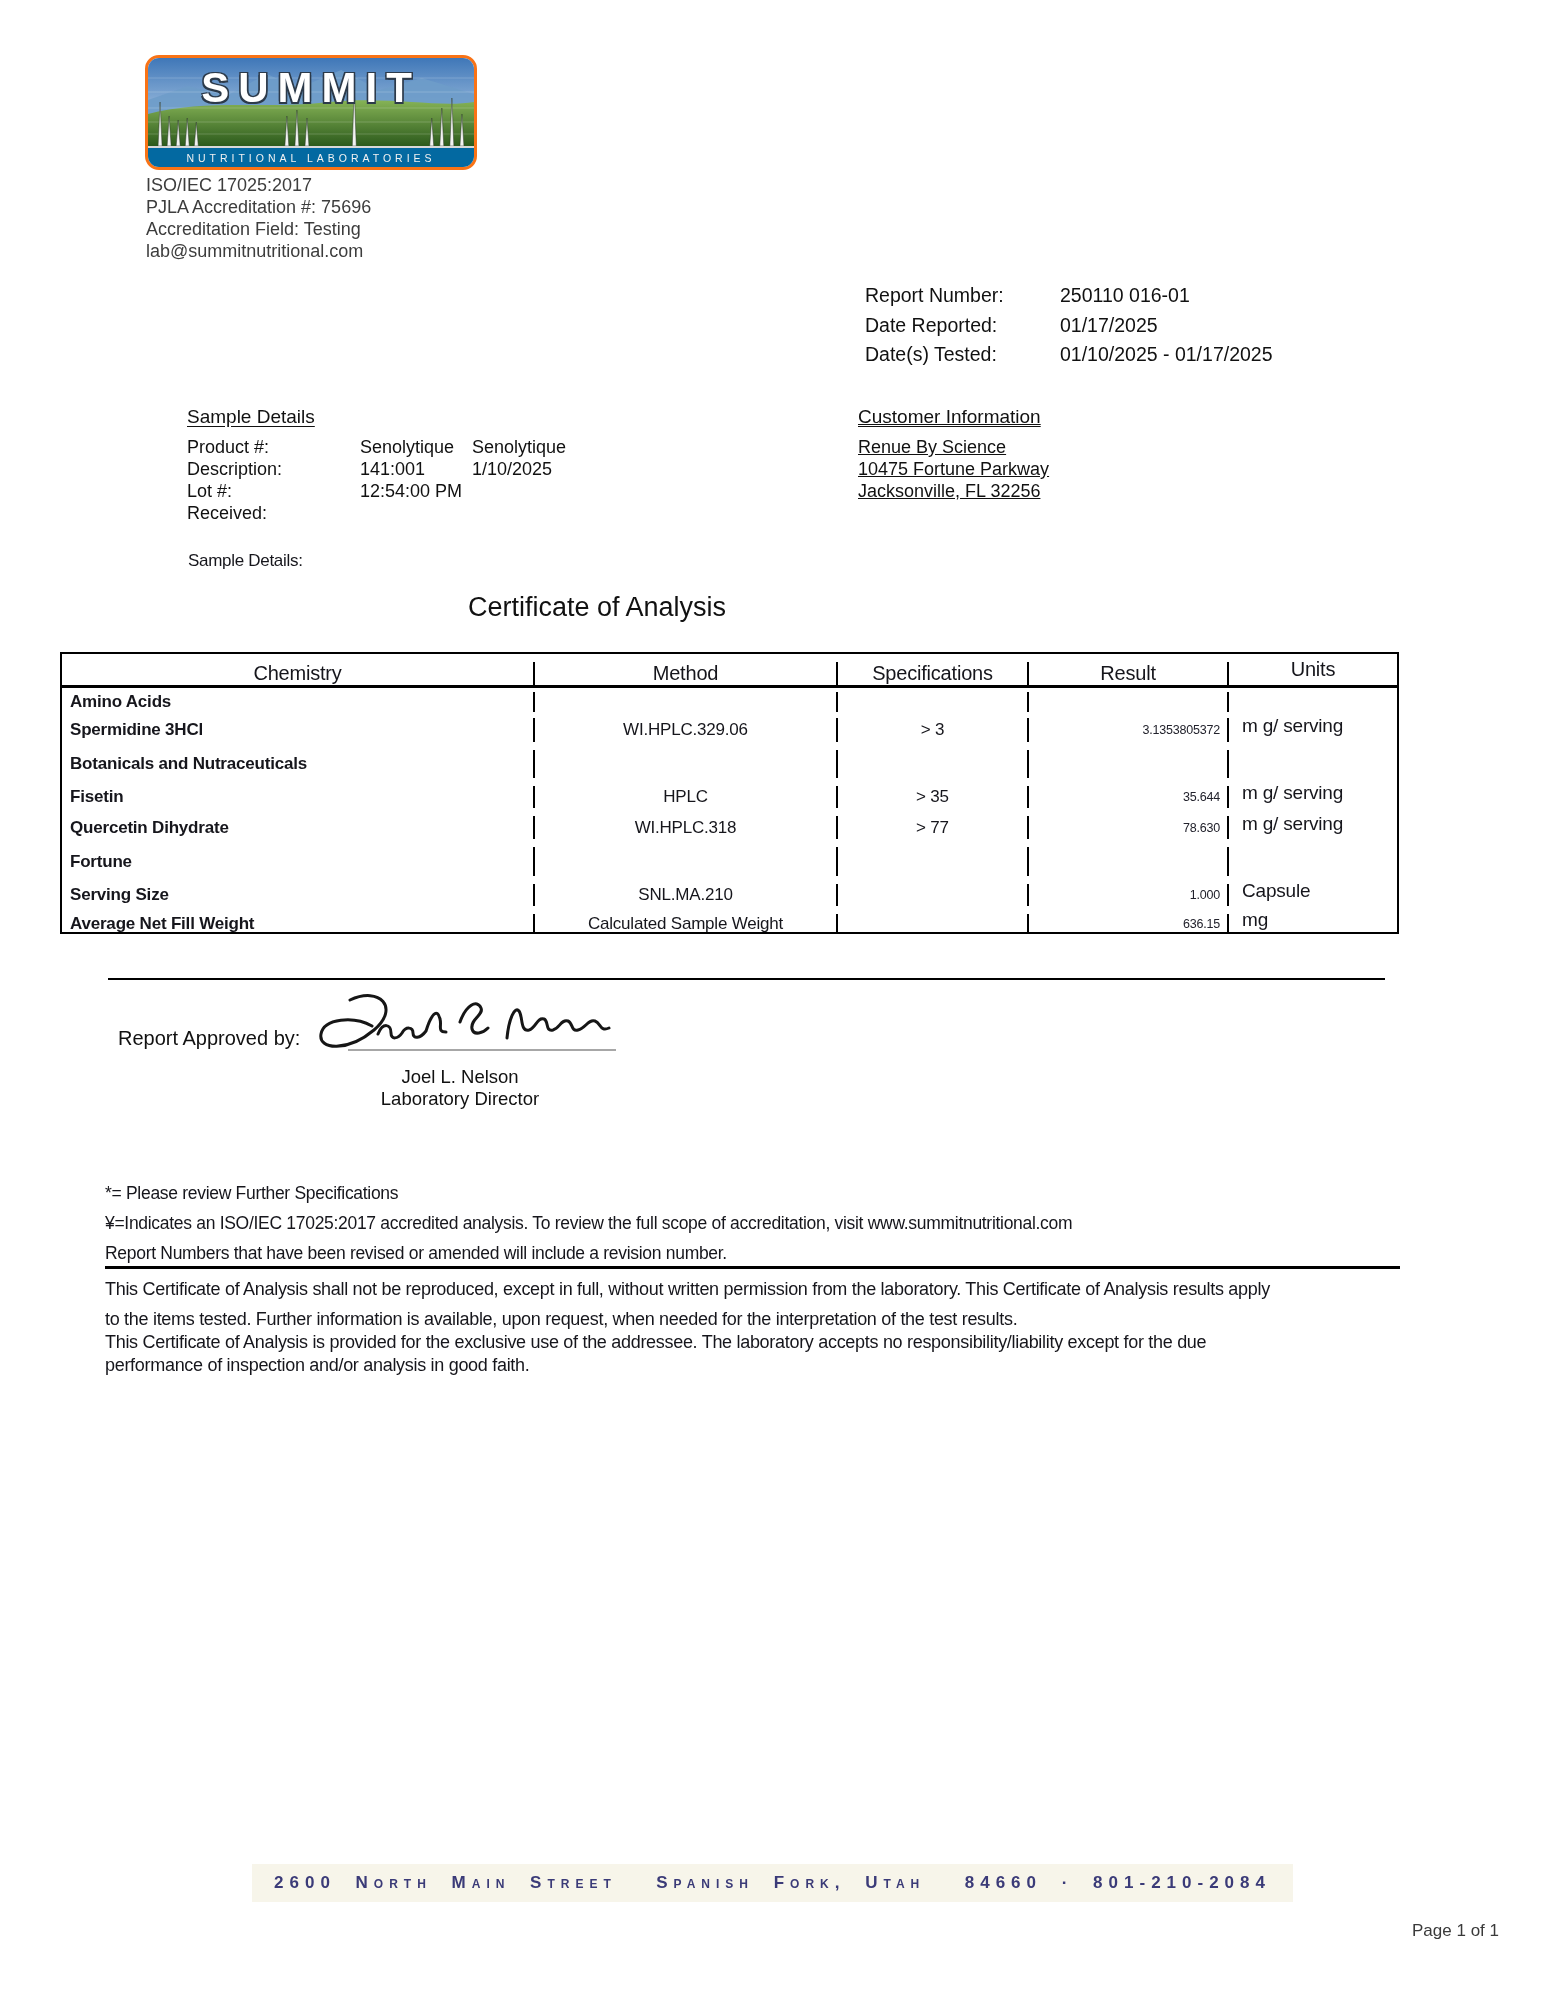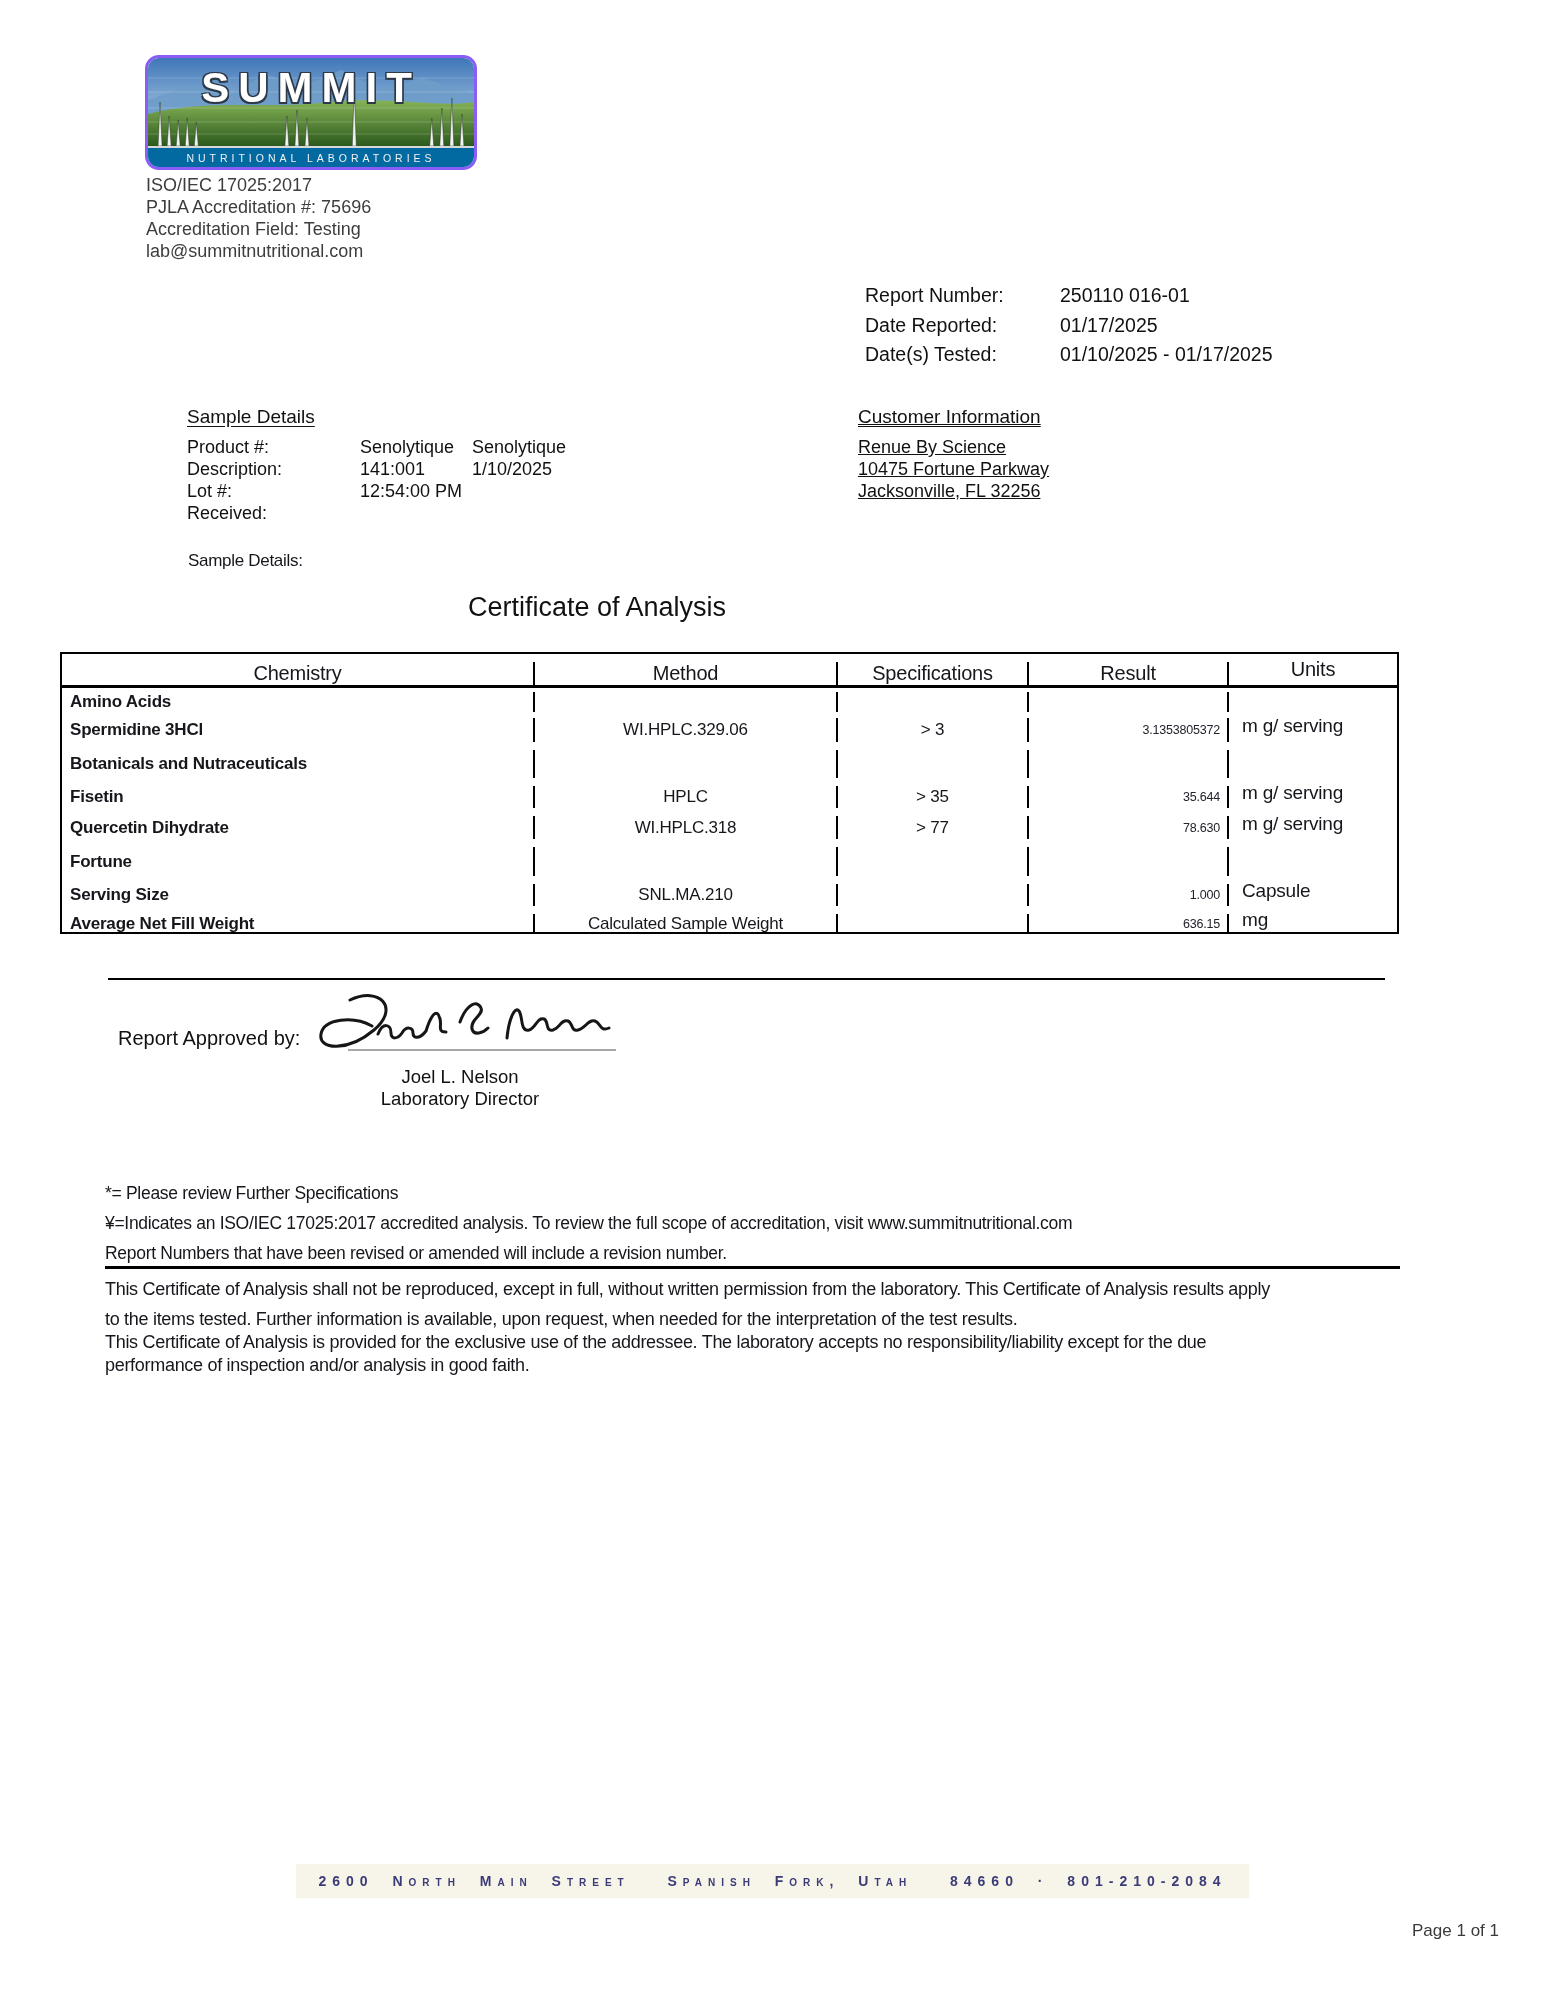--- a/index.html
+++ b/index.html
@@ -1,21 +1,21 @@
 <!DOCTYPE html>
 <html><head>
 <meta charset="utf-8">
 <style>
   html,body{margin:0;padding:0;background:#fff;}
   .page{position:relative;width:1545px;height:2000px;background:#fff;overflow:hidden;
         font-family:"Liberation Sans",sans-serif;color:#1a1a1e;}
 
   
   .logo{position:absolute;left:145px;top:55px;width:332px;height:115px;
-        border:3px solid #8b5cf6;border-radius:14px;overflow:hidden;background:#fff;box-sizing:border-box;}
+        border:3px solid #f97316;border-radius:14px;overflow:hidden;background:#fff;box-sizing:border-box;}
   .logo-art{position:absolute;left:0;top:0;width:100%;height:88px;display:block;}
   .logo-brand{position:absolute;left:0;top:6px;width:100%;text-align:center;
               font-size:42px;font-weight:bold;letter-spacing:9px;color:#fff;
               text-shadow:1.5px 1.5px 0 #2c3a4a,-1.5px -1.5px 0 #2c3a4a,1.5px -1.5px 0 #2c3a4a,-1.5px 1.5px 0 #2c3a4a;}
   .logo-band{position:absolute;left:0;bottom:0;width:100%;height:21px;background:#0369a1;
              border-top:2px solid #d8d8d8;color:#f2f2f2;font-size:10.5px;letter-spacing:4px;
              display:flex;align-items:center;justify-content:center;box-sizing:border-box;}
 
   
   .accred{position:absolute;left:146px;top:174px;font-size:18px;line-height:22px;color:#3d3d3d;}
@@ -55,21 +55,21 @@
   .footnotes{position:absolute;left:105px;top:1178px;font-size:17.5px;line-height:30px;
              letter-spacing:-0.3px;color:#16161c;white-space:nowrap;}
   .thick-rule{position:absolute;left:105px;top:1266px;width:1295px;height:3px;background:#000;}
   .disclaimer{position:absolute;left:105px;top:1278px;font-size:18px;line-height:23px;
               letter-spacing:-0.3px;color:#16161c;white-space:nowrap;}
   .disclaimer .dline1{margin-bottom:7px;}
 
   
   .footer-bar{position:absolute;left:0;top:1864px;width:1545px;text-align:center;}
   .footer-address{display:inline-block;background:#f7f5ea;padding:9px 22px;
-                  font-variant:small-caps;font-weight:bold;font-size:14px;
+                  font-variant:small-caps;font-weight:bold;font-size:17px;
                   letter-spacing:6px;word-spacing:9px;color:#3b3b78;white-space:pre;}
   .page-number{position:absolute;right:46px;top:1921px;font-size:17px;color:#3a3a3a;}
 </style>
 </head>
 <body>
 
 <div class="page">
 
   <div class="logo">
     <svg class="logo-art" viewBox="0 0 324 88" preserveAspectRatio="none">

